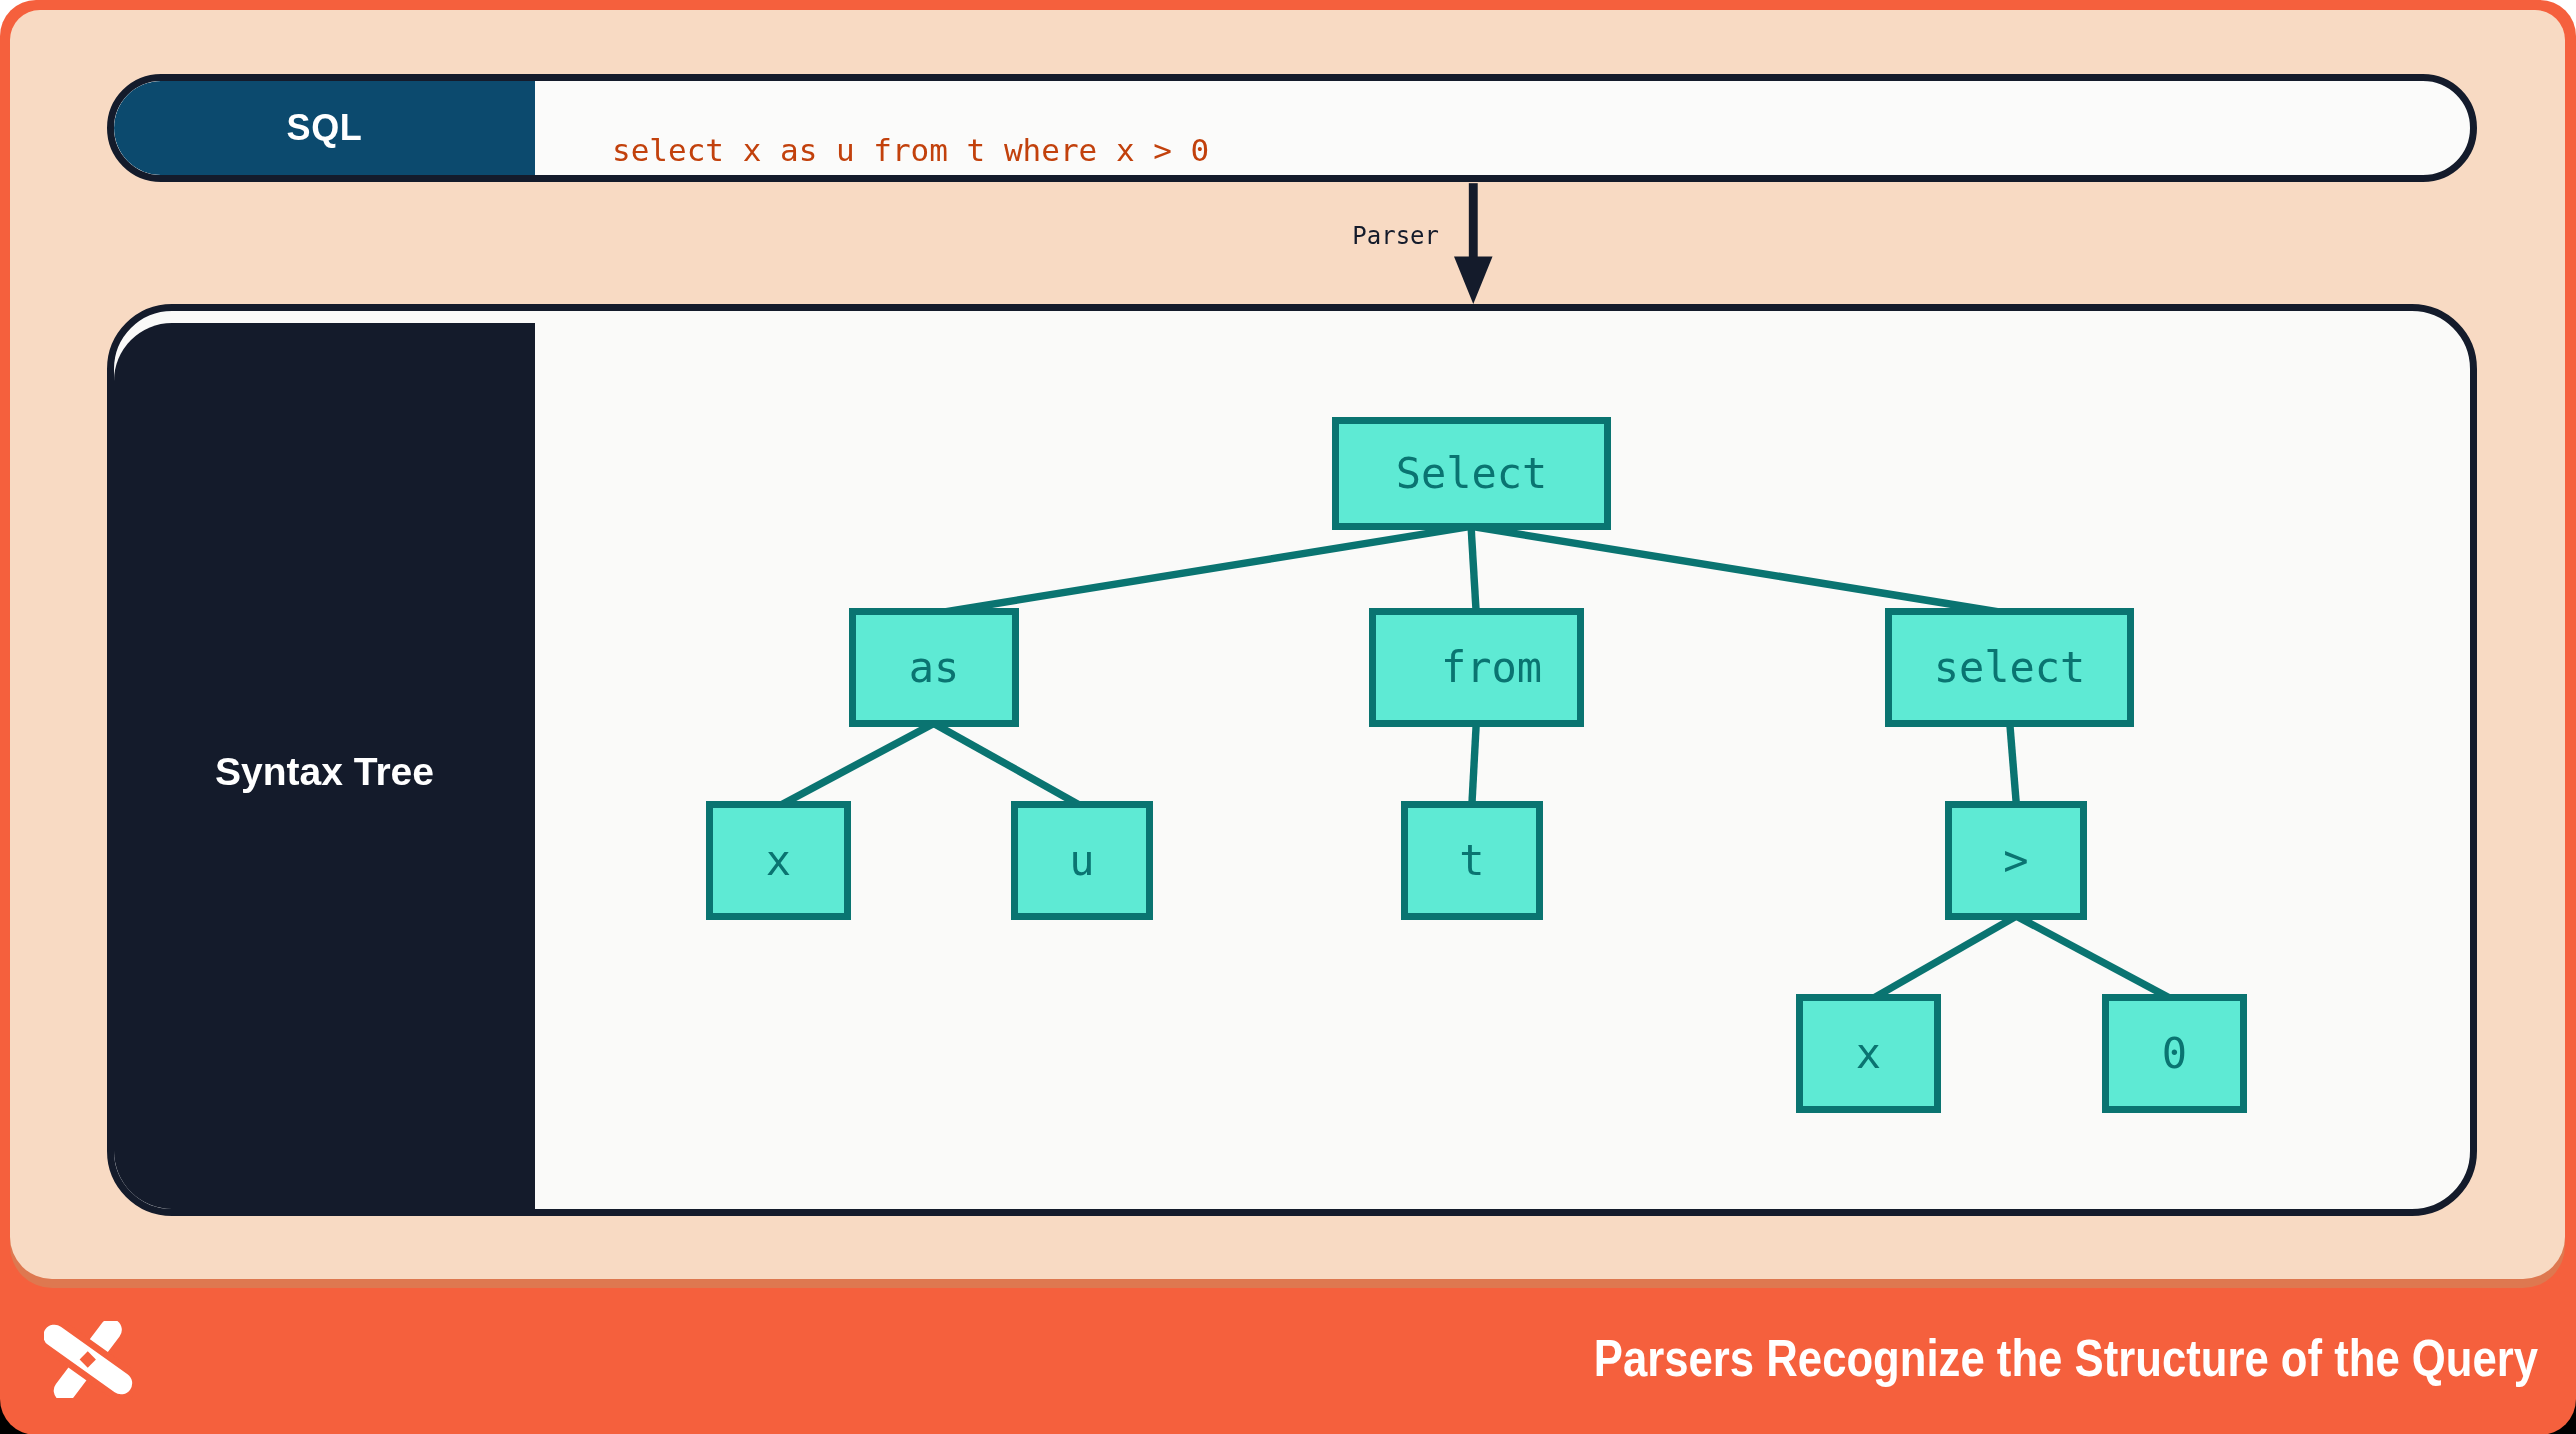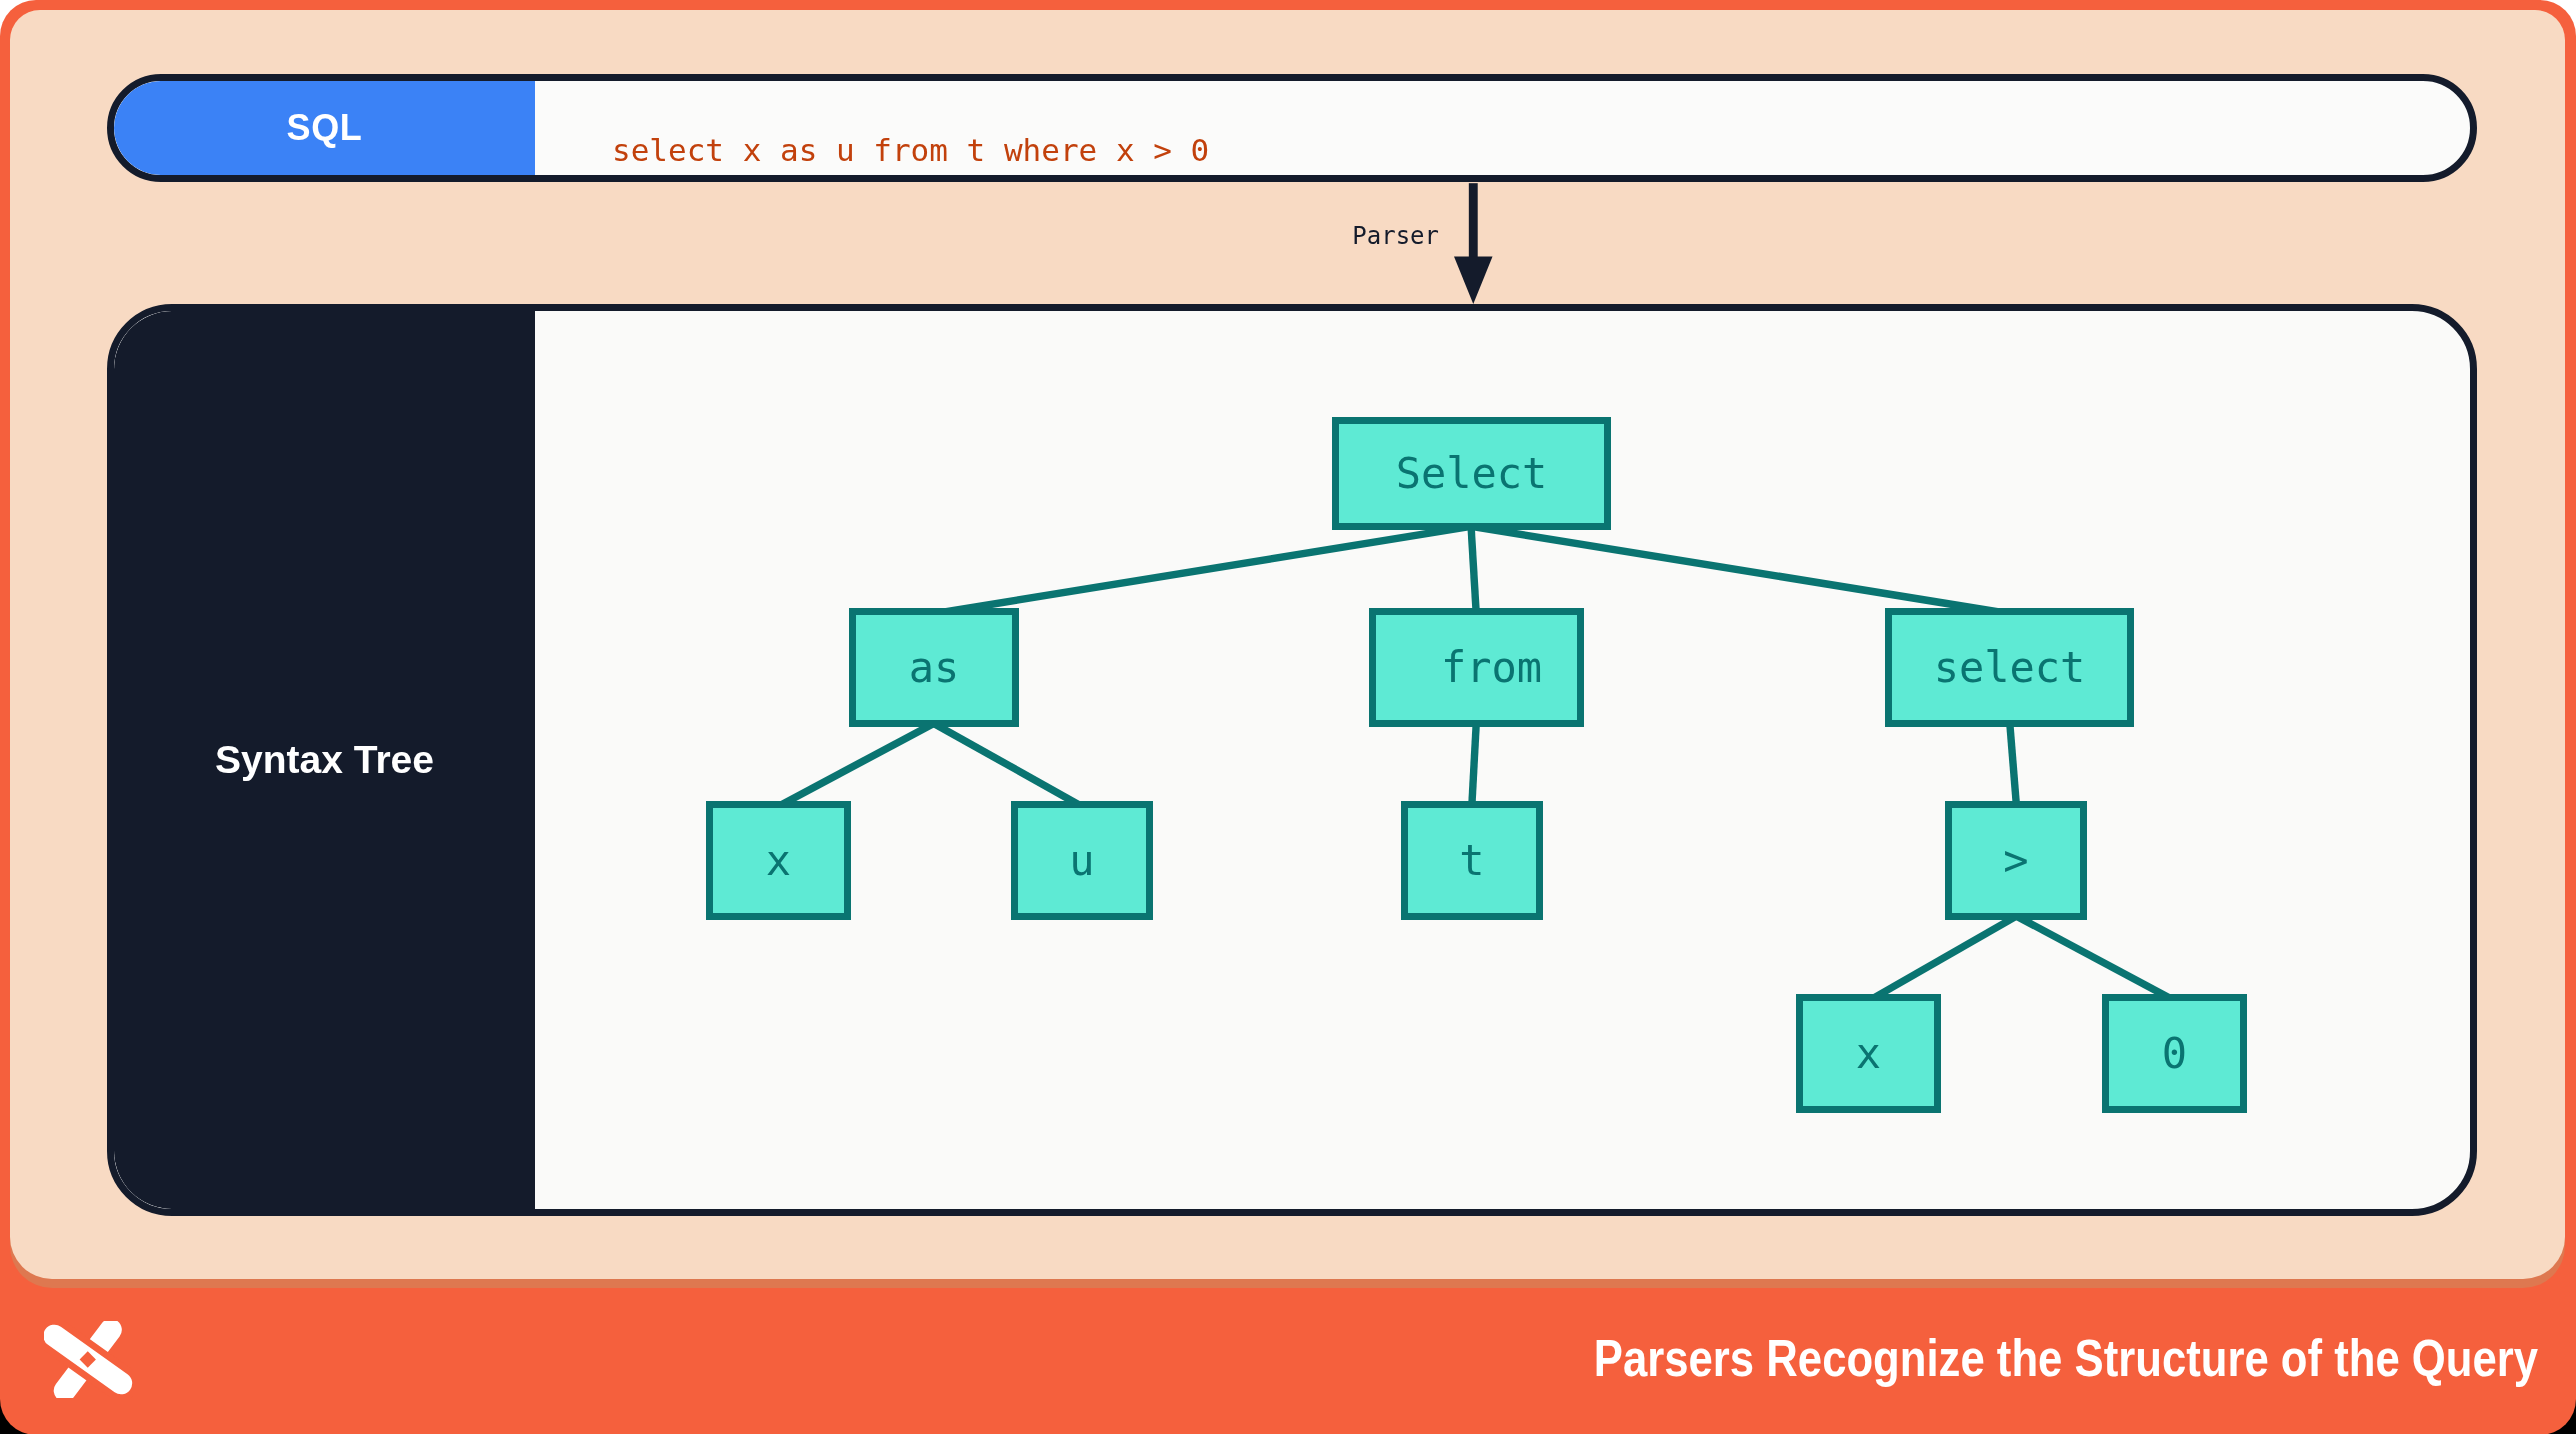--- a/index.html
+++ b/index.html
@@ -21,21 +21,21 @@
     box-shadow:0 9px 0 #DE7850;
   }
 
   
   .sql-pill{
     position:absolute;left:107px;top:74px;width:2370px;height:108px;
     box-sizing:border-box;background:#FBFBFA;border:7.4px solid #141B2B;
     border-radius:54px;display:flex;align-items:stretch;overflow:hidden;
   }
   .sql-pill .pill-label{
-    width:421px;flex:0 0 421px;background:#3b82f6;color:#FFFFFF;
+    width:421px;flex:0 0 421px;background:#0c4a6e;color:#FFFFFF;
     display:flex;align-items:center;justify-content:center;
     font-weight:bold;font-size:36px;letter-spacing:0.7px;
     border-radius:47px 0 0 47px;
   }
   .sql-pill .pill-query{
     flex:1;display:flex;align-items:center;padding-left:77px;
     font-family:"DejaVu Sans Mono",monospace;font-size:31px;color:#c2410c;
     white-space:pre;
     margin-top:43px;
   }
@@ -46,21 +46,21 @@
     font-family:"DejaVu Sans Mono",monospace;font-size:24px;color:#141B2B;
   }
 
   
   .tree-box{
     position:absolute;left:107px;top:304px;width:2370px;height:912px;
     box-sizing:border-box;background:#FAFAF9;border:7.4px solid #141B2B;
     border-radius:65px;overflow:hidden;
   }
   .tree-box .box-label{
-    position:absolute;left:0;top:0;width:421px;height:100%;
+    position:absolute;left:0;top:12px;width:421px;height:100%;
     background:#141B2B;color:#FFFFFF;
     display:flex;align-items:center;justify-content:center;
     font-weight:bold;font-size:39px;
     border-radius:58px 0 0 58px;
   }
 
   
   svg.connectors{position:absolute;left:0;top:0;width:2576px;height:1435px;pointer-events:none;}
 
   

